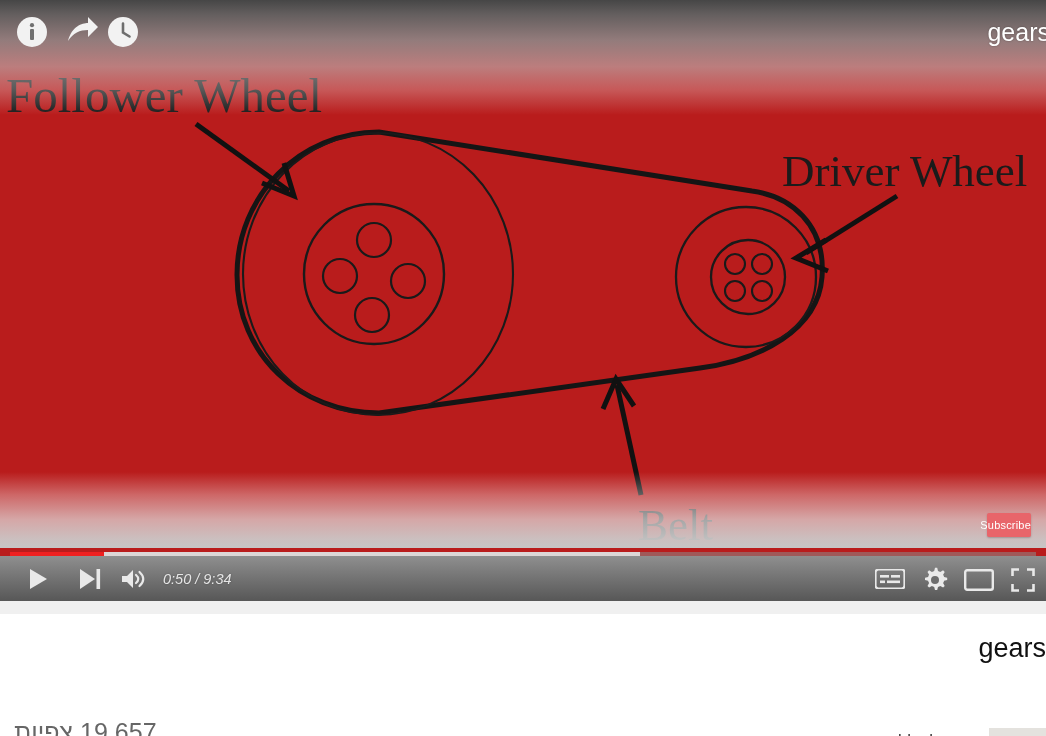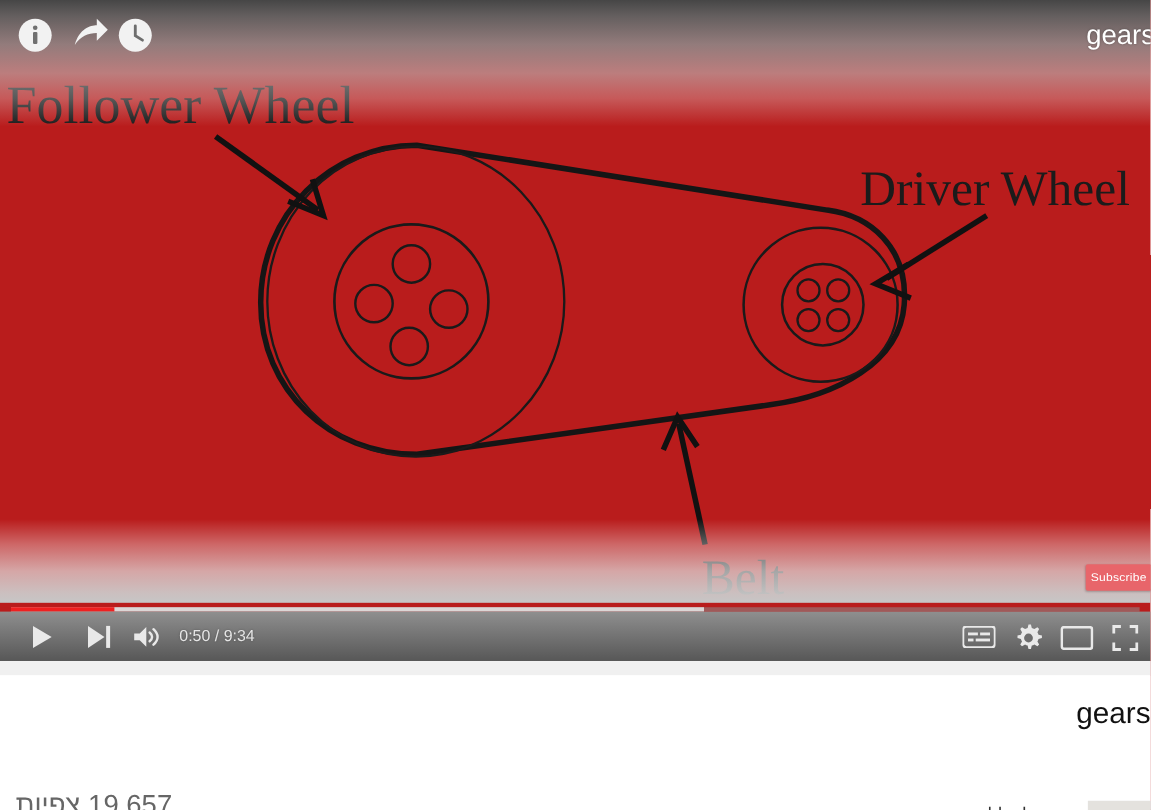--- a/index.html
+++ b/index.html
@@ -45,41 +45,42 @@
   #player-title{
     position:absolute;right:-4px;top:16px;
     color:#ffffff;font-size:25px;line-height:32px;
     font-family:"Liberation Sans",sans-serif;
     text-shadow:0 0 2px rgba(0,0,0,.35);
     white-space:nowrap;
   }
 
   
   #subscribe-watermark{
-    position:absolute;left:987px;top:513px;width:60px;height:24px;
+    position:absolute;left:987px;top:513px;width:44px;height:24px;
     background:#e8656a;border-radius:2px;cursor:pointer;
     box-shadow:0 1px 2px rgba(0,0,0,.22);
-    display:flex;align-items:center;justify-content:center;
+    display:flex;align-items:center;justify-content:flex-end;
   }
   #subscribe-watermark span{
     color:#fff;font-size:11px;letter-spacing:.2px;
     font-family:"Liberation Sans",sans-serif;
     transform:scaleY(.92);
   }
 
   
   #progress-wrap{position:absolute;left:0;top:550px;width:1046px;height:6px;cursor:pointer;}
   #progress-track{position:absolute;left:10px;top:2px;width:1026px;height:4px;background:rgba(140,140,140,.55);}
   #progress-loaded{position:absolute;left:10px;top:2px;width:630px;height:4px;background:rgba(225,225,225,.92);}
   #progress-played{position:absolute;left:10px;top:2px;width:94px;height:4px;background:#f022127;background:#ef2020;}
 
   
   #controls-bar{
     position:absolute;left:0;top:556px;width:1046px;height:45px;
     background:linear-gradient(to bottom,#8f8f8f 0%,#7b7b7b 35%,#656565 75%,#575757 100%);
+    font-style:italic;
   }
   .ctrl{position:absolute;cursor:pointer;}
   #btn-play{left:27px;top:12px;width:22px;height:22px;}
   #btn-next{left:78px;top:12px;width:24px;height:22px;}
   #btn-mute{left:120px;top:11px;width:28px;height:24px;}
   #time-display{
     position:absolute;left:163px;top:12px;height:22px;line-height:22px;
     color:#e6e6e6;font-size:14.5px;white-space:nowrap;
     font-family:"Liberation Sans",sans-serif;text-shadow:0 0 2px rgba(0,0,0,.3);
   }

